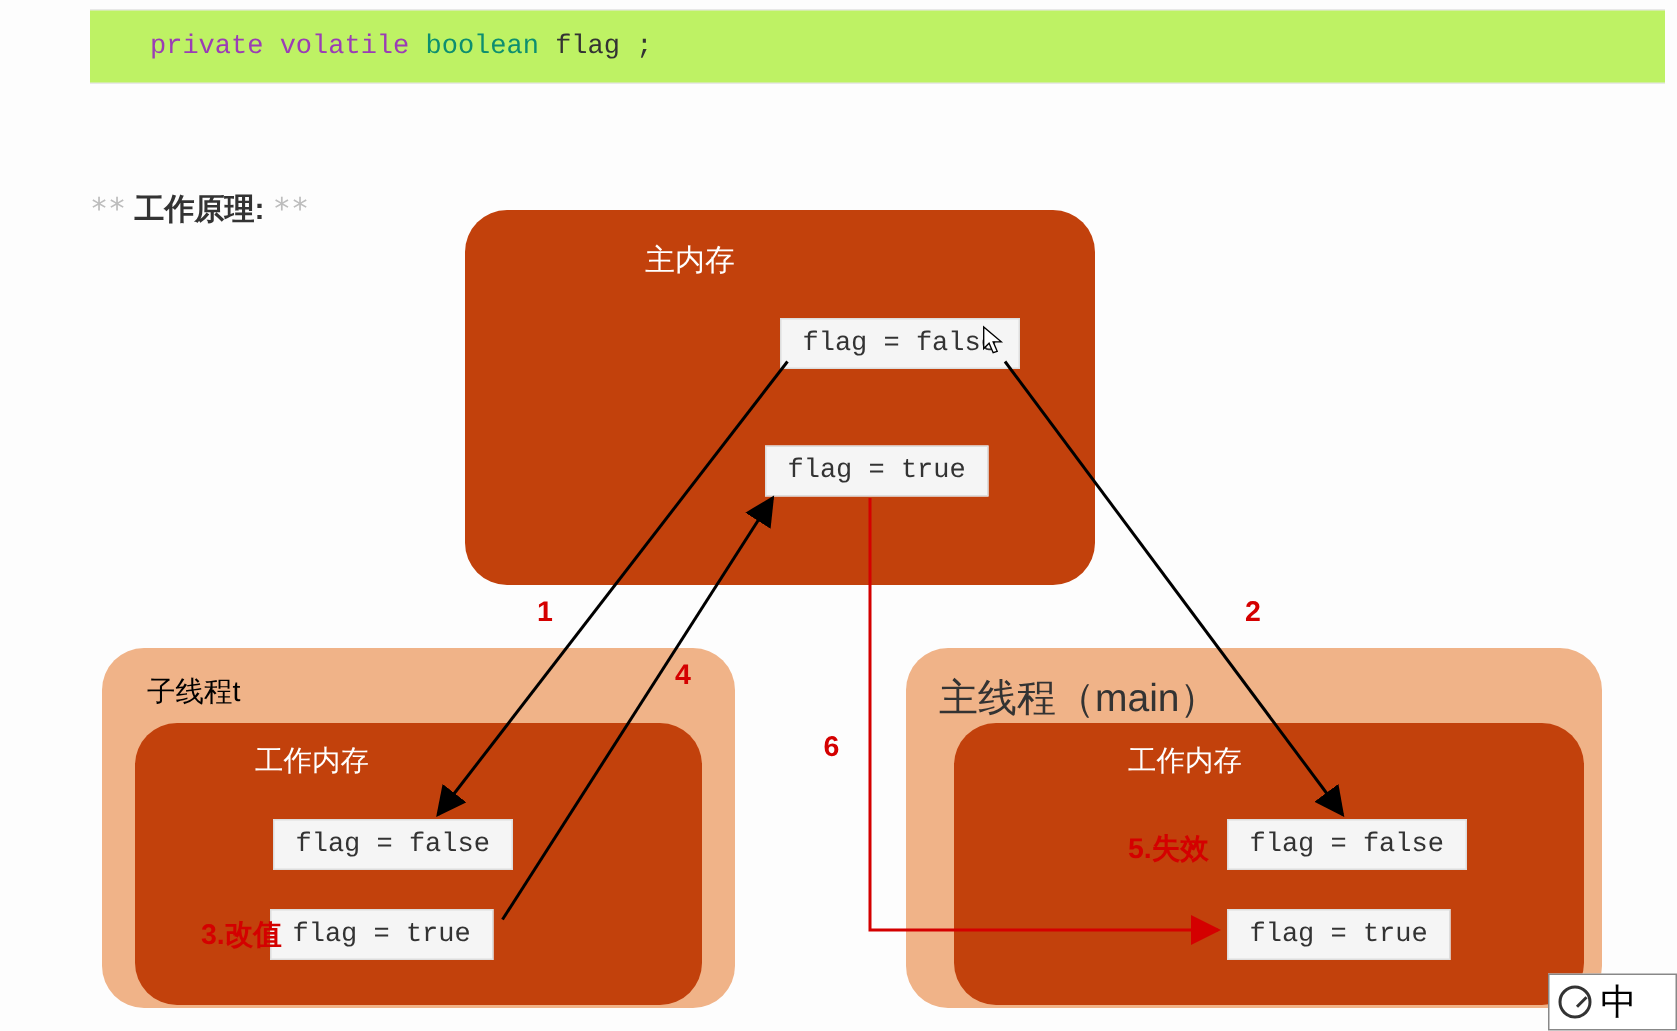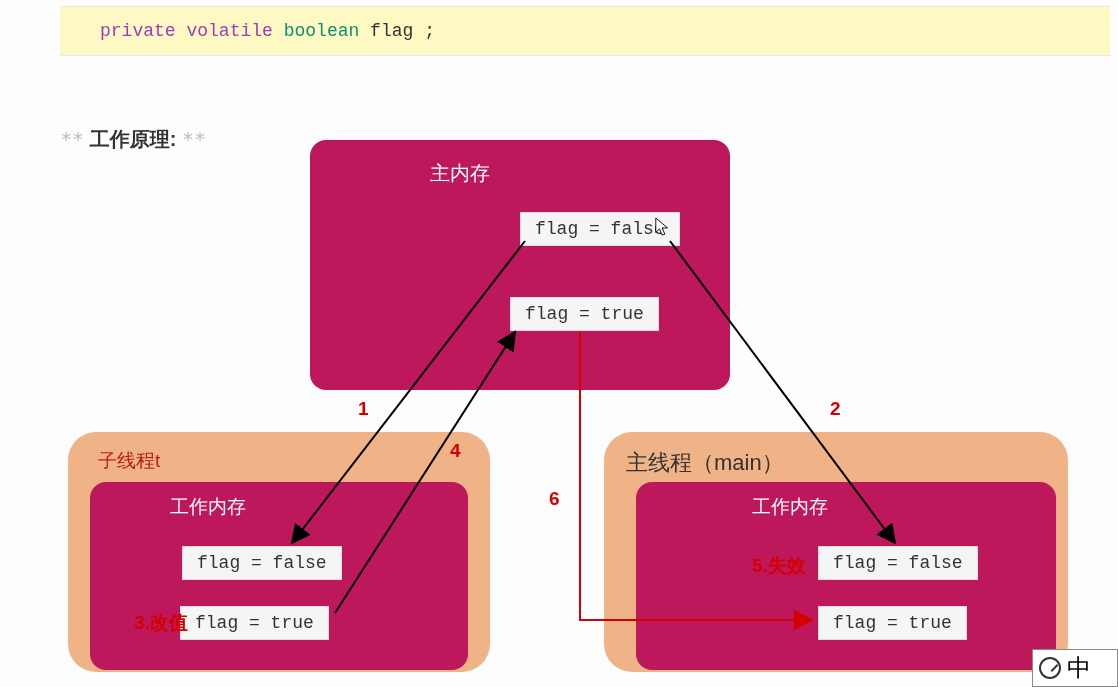--- a/index.html
+++ b/index.html
@@ -10,21 +10,21 @@
     height: 687px;
     position: relative;
     overflow: hidden;
   }
   .code-block {
     position: absolute;
     left: 60px;
     top: 6px;
     width: 1050px;
     height: 50px;
-    background: #fef9c3;
+    background: #bef264;
     border-top: 1px solid #e8e8e8;
     border-bottom: 1px solid #e8e8e8;
     padding: 14px 40px;
     font-family: "Courier New", monospace;
     font-size: 18px;
   }
   .kw-private { color: #9b3db5; }
   .kw-volatile { color: #9b3db5; }
   .kw-boolean { color: #0d8f6f; }
   .kw-var { color: #333; }
@@ -38,58 +38,58 @@
     margin-top: 32px;
   }
   .heading-row .stars { color: #bdbdbd; font-family: monospace; }
   .heading-row .title { font-weight: bold; }
 
   
   .rounded-box {
     position: absolute;
     border-radius: 28px;
   }
-  .blue-box { background: #be185d; border-radius: 16px; }
+  .blue-box { background: #c2410c; }
   .orange-box { background: #f0b388; }
 
   
   .main-mem {
     left: 310px; top: 140px;
     width: 420px; height: 250px;
   }
   .main-mem .label {
     color: #fff; font-size: 20px;
     position: absolute; left: 120px; top: 20px;
   }
 
   
   .child-outer {
     left: 68px; top: 432px;
     width: 422px; height: 240px;
   }
   .child-outer .outer-label {
-    color: #b91c1c; font-size: 19px;
+    color: #000000; font-size: 19px;
     position: absolute; left: 30px; top: 16px;
   }
   .child-inner {
     left: 90px; top: 482px;
     width: 378px; height: 188px;
   }
   .child-inner .label {
     color: #fff; font-size: 19px;
     position: absolute; left: 80px; top: 12px;
   }
 
   
   .mainthr-outer {
     left: 604px; top: 432px;
     width: 464px; height: 240px;
   }
   .mainthr-outer .outer-label {
-    color: #333; font-size: 22px;
+    color: #333; font-size: 26px;
     position: absolute; left: 22px; top: 16px;
   }
   .mainthr-inner {
     left: 636px; top: 482px;
     width: 420px; height: 188px;
   }
   .mainthr-inner .label {
     color: #fff; font-size: 19px;
     position: absolute; left: 116px; top: 12px;
   }

